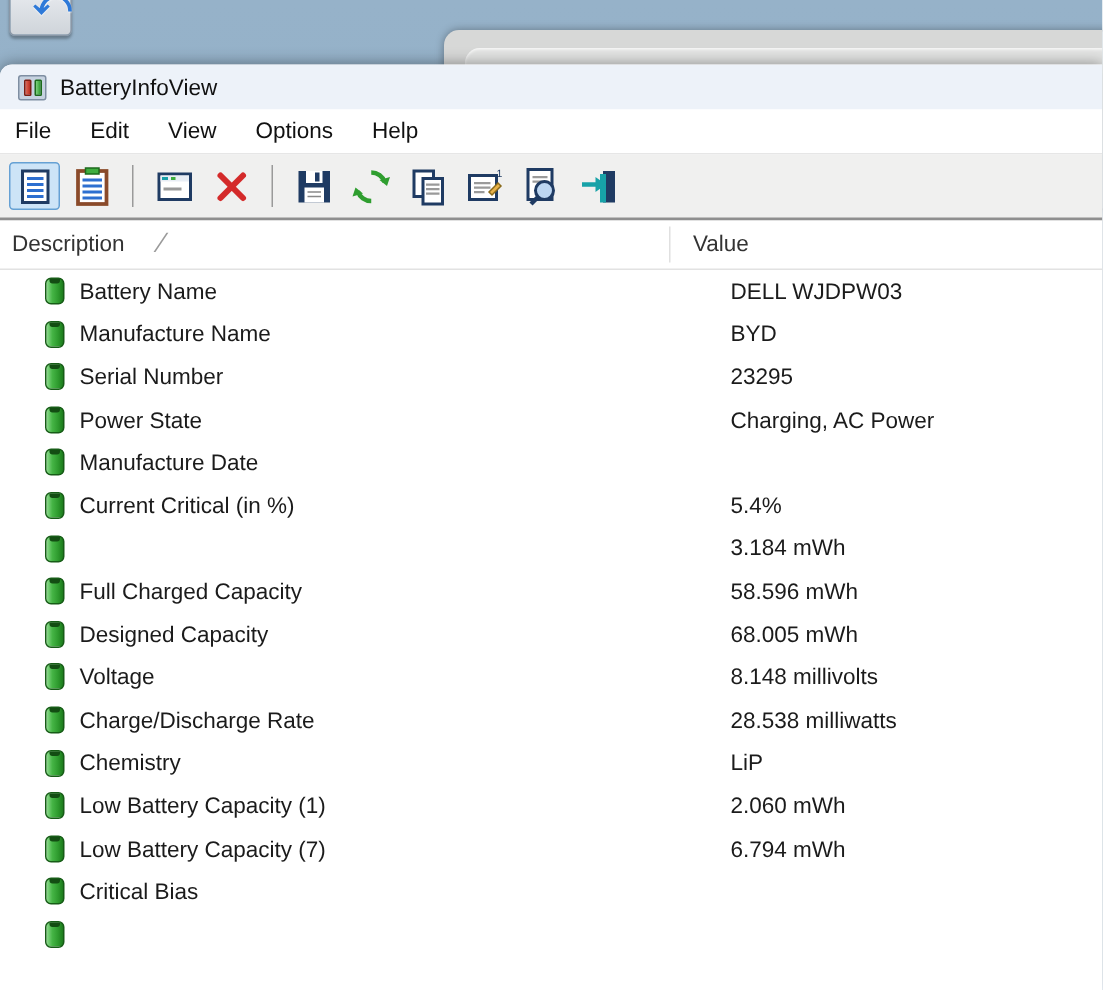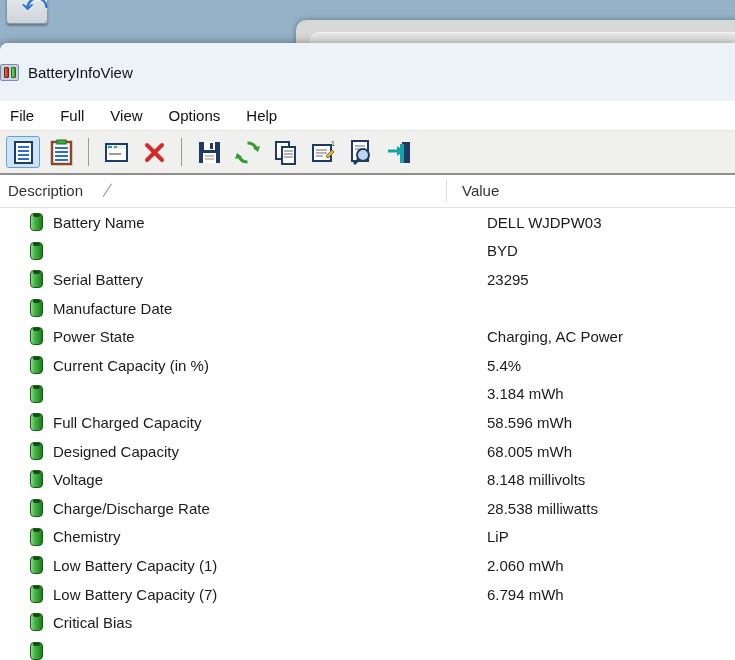--- a/index.html
+++ b/index.html
@@ -19,21 +19,21 @@
   .desktop-icon .key { position:absolute; left:0; top:0; width:42px; height:38px;
     background:linear-gradient(180deg,#2c4a6e 0%, #2c4a6e 18%, #e8ebef 19%, #cfd4da 100%);
     border-radius:4px; border:1px solid #8a97a6; box-shadow:0 2px 2px rgba(0,0,0,.3); }
   .desktop-icon .arrow { position:absolute; left:16px; top:2px; font-size:24px; font-weight:bold; color:#2e79d8; text-shadow:0 1px 1px rgba(255,255,255,.7); }
 
   
   .app-window { position:absolute; left:0; top:43px; width:735px; height:617px;
     background:#ffffff; border-radius:8px 0 0 0; box-shadow:0 0 10px rgba(0,0,0,.4);
     display:flex; flex-direction:column; overflow:hidden; }
 
-  .titlebar { height:58px; background:#edf2f9; display:flex; align-items:center; flex:0 0 auto; }
+  .titlebar { height:30px; background:#edf2f9; display:flex; align-items:center; padding-left:12px; flex:0 0 auto; }
   .app-icon { width:19px; height:17px; background:#c6d2e0; border:1px solid #7e8ea2; border-radius:2px;
     display:flex; align-items:center; justify-content:center; gap:2px; margin-right:9px; }
   .app-icon .cellr { width:5px; height:11px; background:linear-gradient(90deg,#e06a5a,#b92f1f); border:1px solid #7c1d12; border-radius:1px; }
   .app-icon .cellg { width:5px; height:11px; background:linear-gradient(90deg,#7ed07e,#2d9b2d); border:1px solid #1d6a1d; border-radius:1px; }
   .title-text { font-size:15px; color:#111; }
 
   .menubar { height:30px; background:#ffffff; display:flex; align-items:center; padding-left:7px; flex:0 0 auto; border-bottom:1px solid #e6e6e6; }
   .menu-item { padding:0 13px; line-height:29px; color:#111; cursor:default; }
   .menu-item:first-child { padding-left:3px; }
 
@@ -81,21 +81,21 @@
     <div class="titlebar">
       <div class="app-icon">
         <span class="cellr"></span>
         <span class="cellg"></span>
       </div>
       <span class="title-text">BatteryInfoView</span>
     </div>
 
     <div class="menubar">
       <span class="menu-item">File</span>
-      <span class="menu-item">Full</span>
+      <span class="menu-item">Edit</span>
       <span class="menu-item">View</span>
       <span class="menu-item">Options</span>
       <span class="menu-item">Help</span>
     </div>
 
     <div class="toolbar" id="toolbar">
         <div class="tb-btn selected">
           <span>
             <svg xmlns="http://www.w3.org/2000/svg" width="27" height="27" viewBox="0 0 27 27">
               <rect x="5" y="3" width="17" height="21" fill="#fff" stroke="#1f3b63" stroke-width="2"></rect>
@@ -229,40 +229,41 @@
         <span class="col-value">Value</span>
       </div>
       <div class="rows" id="rows">
           <div class="row">
             <span class="bat"></span>
             <span class="desc">Battery Name</span>
             <span class="val">DELL WJDPW03</span>
           </div>
           <div class="row">
             <span class="bat"></span>
+            <span class="desc">Manufacture Name</span>
             <span class="val">BYD</span>
           </div>
           <div class="row">
             <span class="bat"></span>
-            <span class="desc">Serial Battery</span>
+            <span class="desc">Serial Number</span>
             <span class="val">23295</span>
+          </div>
+          <div class="row">
+            <span class="bat"></span>
+            <span class="desc">Power State</span>
+            <span class="val">Charging, AC Power</span>
           </div>
           <div class="row">
             <span class="bat"></span>
             <span class="desc">Manufacture Date</span>
             <span class="val"></span>
           </div>
           <div class="row">
             <span class="bat"></span>
-            <span class="desc">Power State</span>
-            <span class="val">Charging, AC Power</span>
-          </div>
-          <div class="row">
-            <span class="bat"></span>
-            <span class="desc">Current Capacity (in %)</span>
+            <span class="desc">Current Critical (in %)</span>
             <span class="val">5.4%</span>
           </div>
           <div class="row">
             <span class="bat"></span>
             <span class="val">3.184 mWh</span>
           </div>
           <div class="row">
             <span class="bat"></span>
             <span class="desc">Full Charged Capacity</span>
             <span class="val">58.596 mWh</span>

